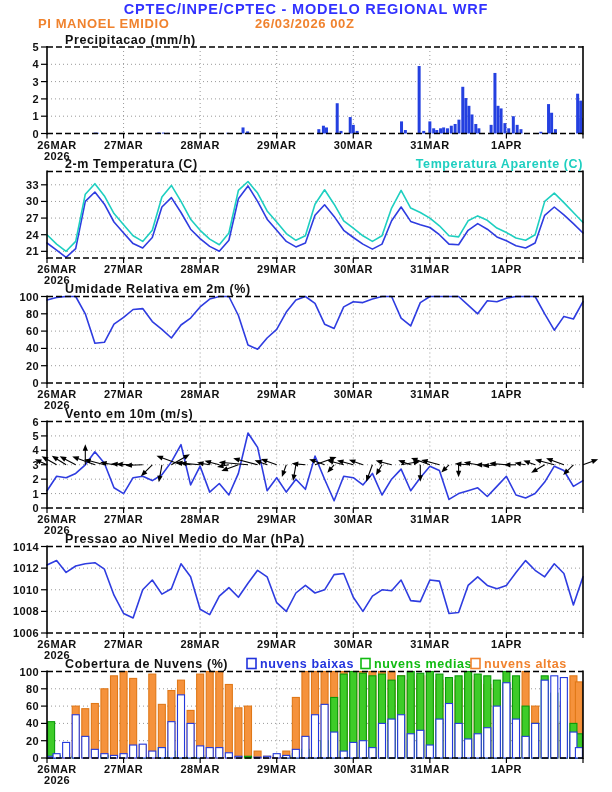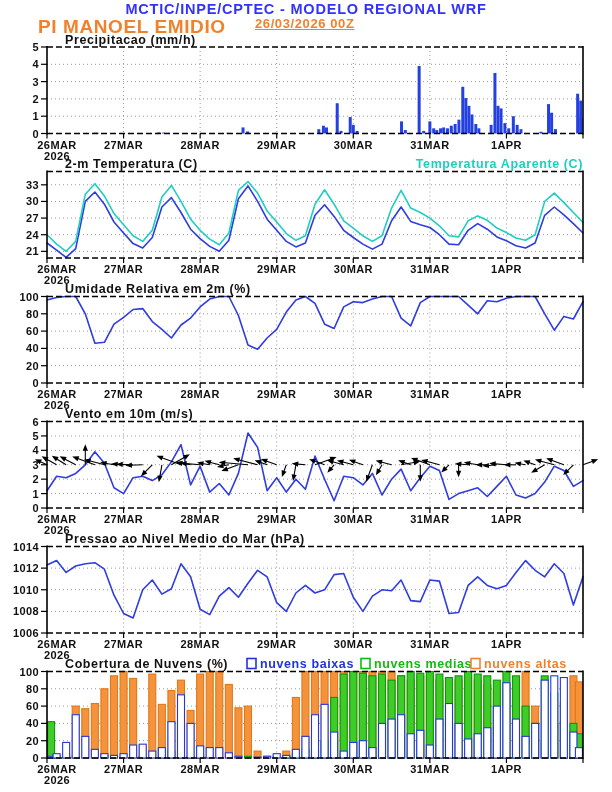--- a/index.html
+++ b/index.html
@@ -1,31 +1,31 @@
 <!DOCTYPE html>
 <html><head>
 <meta charset="utf-8">
 <style>
   html,body{margin:0;padding:0;background:#ffffff;}
   #page{position:relative;width:612px;height:792px;background:#fff;overflow:hidden;
         font-family:"Liberation Sans",sans-serif;font-weight:bold;}
   .hdr-title{position:absolute;top:1px;left:0;width:612px;text-align:center;
              color:#3232ff;font-size:14.5px;letter-spacing:0.8px;}
-  .hdr-station{position:absolute;top:16px;left:38px;color:#f0822d;font-size:19px;letter-spacing:0.6px;}
-  .hdr-run{position:absolute;top:16px;left:255px;color:#f0822d;font-size:13px;letter-spacing:0.6px;text-decoration:underline;}
+  .hdr-station{position:absolute;top:16px;left:38px;color:#f0822d;font-size:13px;letter-spacing:0.6px;}
+  .hdr-run{position:absolute;top:16px;left:255px;color:#f0822d;font-size:13px;letter-spacing:0.6px;}
   .hdr-coords{position:absolute;top:31px;left:0;width:583px;text-align:right;
               color:#f0822d;font-size:13px;letter-spacing:0.6px;}
   svg{position:absolute;top:0;left:0;}
   svg text{font-family:"Liberation Sans",sans-serif;font-weight:bold;}
 </style>
 </head>
 <body>
 
 <div id="page">
-  <div class="hdr-title">MCTIC/INPE/CPTEC - MODELO REGIONAL WRF</div>
+  <div class="hdr-title">CPTEC/INPE/CPTEC - MODELO REGIONAL WRF</div>
   <div class="hdr-station">PI MANOEL EMIDIO</div>
   <div class="hdr-run">26/03/2026 00Z</div>
   <svg id="chart" width="612" height="792">
       <g>
         <line x1="123.57142857142857" y1="47" x2="123.57142857142857" y2="133.5" stroke="#999999" stroke-width="1" stroke-dasharray="1 3"></line>
         <line x1="200.14285714285714" y1="47" x2="200.14285714285714" y2="133.5" stroke="#999999" stroke-width="1" stroke-dasharray="1 3"></line>
         <line x1="276.71428571428567" y1="47" x2="276.71428571428567" y2="133.5" stroke="#999999" stroke-width="1" stroke-dasharray="1 3"></line>
         <line x1="353.2857142857143" y1="47" x2="353.2857142857143" y2="133.5" stroke="#999999" stroke-width="1" stroke-dasharray="1 3"></line>
         <line x1="429.8571428571429" y1="47" x2="429.8571428571429" y2="133.5" stroke="#999999" stroke-width="1" stroke-dasharray="1 3"></line>
         <line x1="506.4285714285714" y1="47" x2="506.4285714285714" y2="133.5" stroke="#999999" stroke-width="1" stroke-dasharray="1 3"></line>

